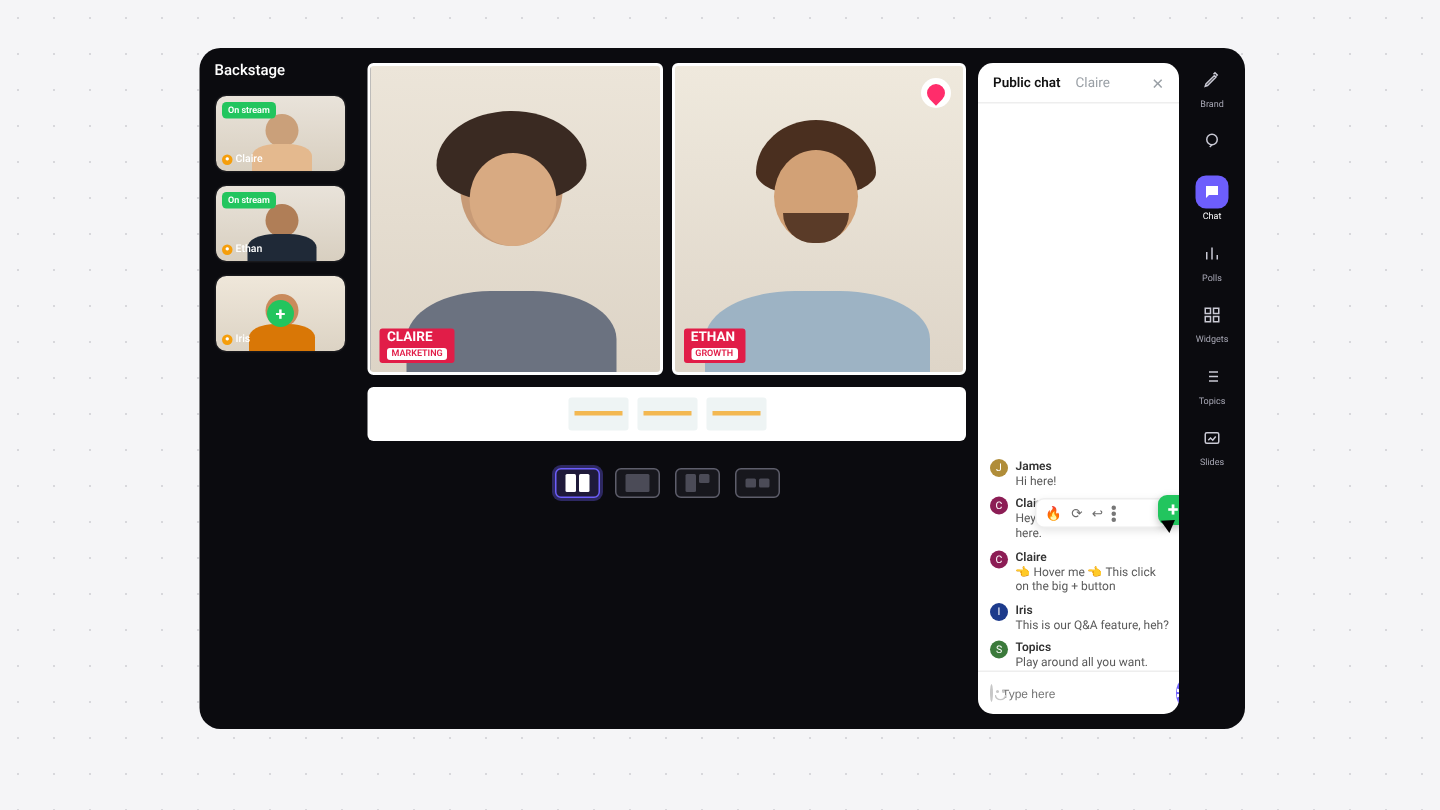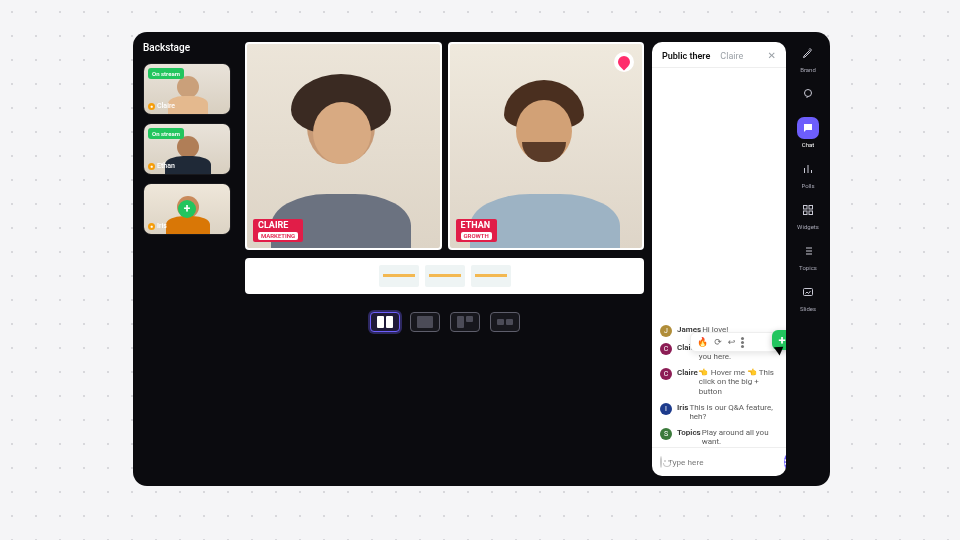--- a/index.html
+++ b/index.html
@@ -82,21 +82,21 @@
     width:134px; margin:10px 0 10px 0; background:#fff; border-radius:10px;
     display:flex; flex-direction:column; overflow:hidden; position:relative;
   }
   .chat-tabs { display:flex; align-items:center; gap:10px; padding:8px 10px 6px 10px; font-size:9px; color:#9aa0a6; border-bottom:1px solid #eee;}
   .chat-tabs .tab.active { color:#111; font-weight:600;}
   .close-x { margin-left:auto; font-size:10px; color:#9aa0a6;}
   .chat-body { flex:1; padding:6px 6px 0 8px; display:flex; flex-direction:column; gap:6px; overflow:hidden;}
   .chat-body .spacer { flex: 1; }
   .msg { display:flex; gap:5px; font-size:8px;}
   .avatar { width:12px; height:12px; border-radius:50%; flex-shrink:0; display:flex; align-items:center; justify-content:center; font-size:7px; color:#fff;}
-  .msg .col { display:flex; flex-direction:row; gap:1px;}
+  .msg .col { display:flex; flex-direction:column; gap:1px;}
   .msg .author { font-weight:600; color:#323232; font-size:8px;}
   .msg .text { color:#5a5a5a; line-height:1.2;}
   .toolbelt {
     position:absolute; right:6px; top:290px; width:90px; height:20px;
     background:#fff; border:1px solid #eee; border-radius:6px; display:flex; align-items:center; gap:6px; padding:0 6px;
     box-shadow:0 2px 6px rgba(0,0,0,.1); font-size:9px; color:#6b6b6b;
   }
   .toolbelt .dot { width:3px; height:3px; border-radius:50%; background:#777;}
   .fab {
     position:absolute; right:-6px; top:288px; width:20px; height:20px; border-radius:6px;
@@ -231,31 +231,31 @@
           <div class="layout-inner">
             <div class="sq dim short"></div>
             <div class="sq dim short"></div>
           </div>
         </div>
     </div>
   </div>
 
   <div class="chat">
     <div class="chat-tabs">
-      <span class="tab active">Public there</span>
+      <span class="tab active">Public chat</span>
       <span class="tab">Claire</span>
       <span class="close-x">✕</span>
     </div>
     <div class="chat-body">
       <div class="spacer"></div>
       <div class="msg">
         <div class="avatar" style="background:#b08d39">J</div>
         <div class="col">
             <span class="author">James</span>
-            <span class="text">Hi love!</span>
+            <span class="text">Hi here!</span>
           </div>
       </div>
       <div class="msg">
         <div class="avatar" style="background:#8c1d55">C</div>
         <div class="col">
             <span class="author">Claire</span>
             <span class="text">Hey! We love to see you here.</span>
           </div>
       </div>
       <div class="msg">

